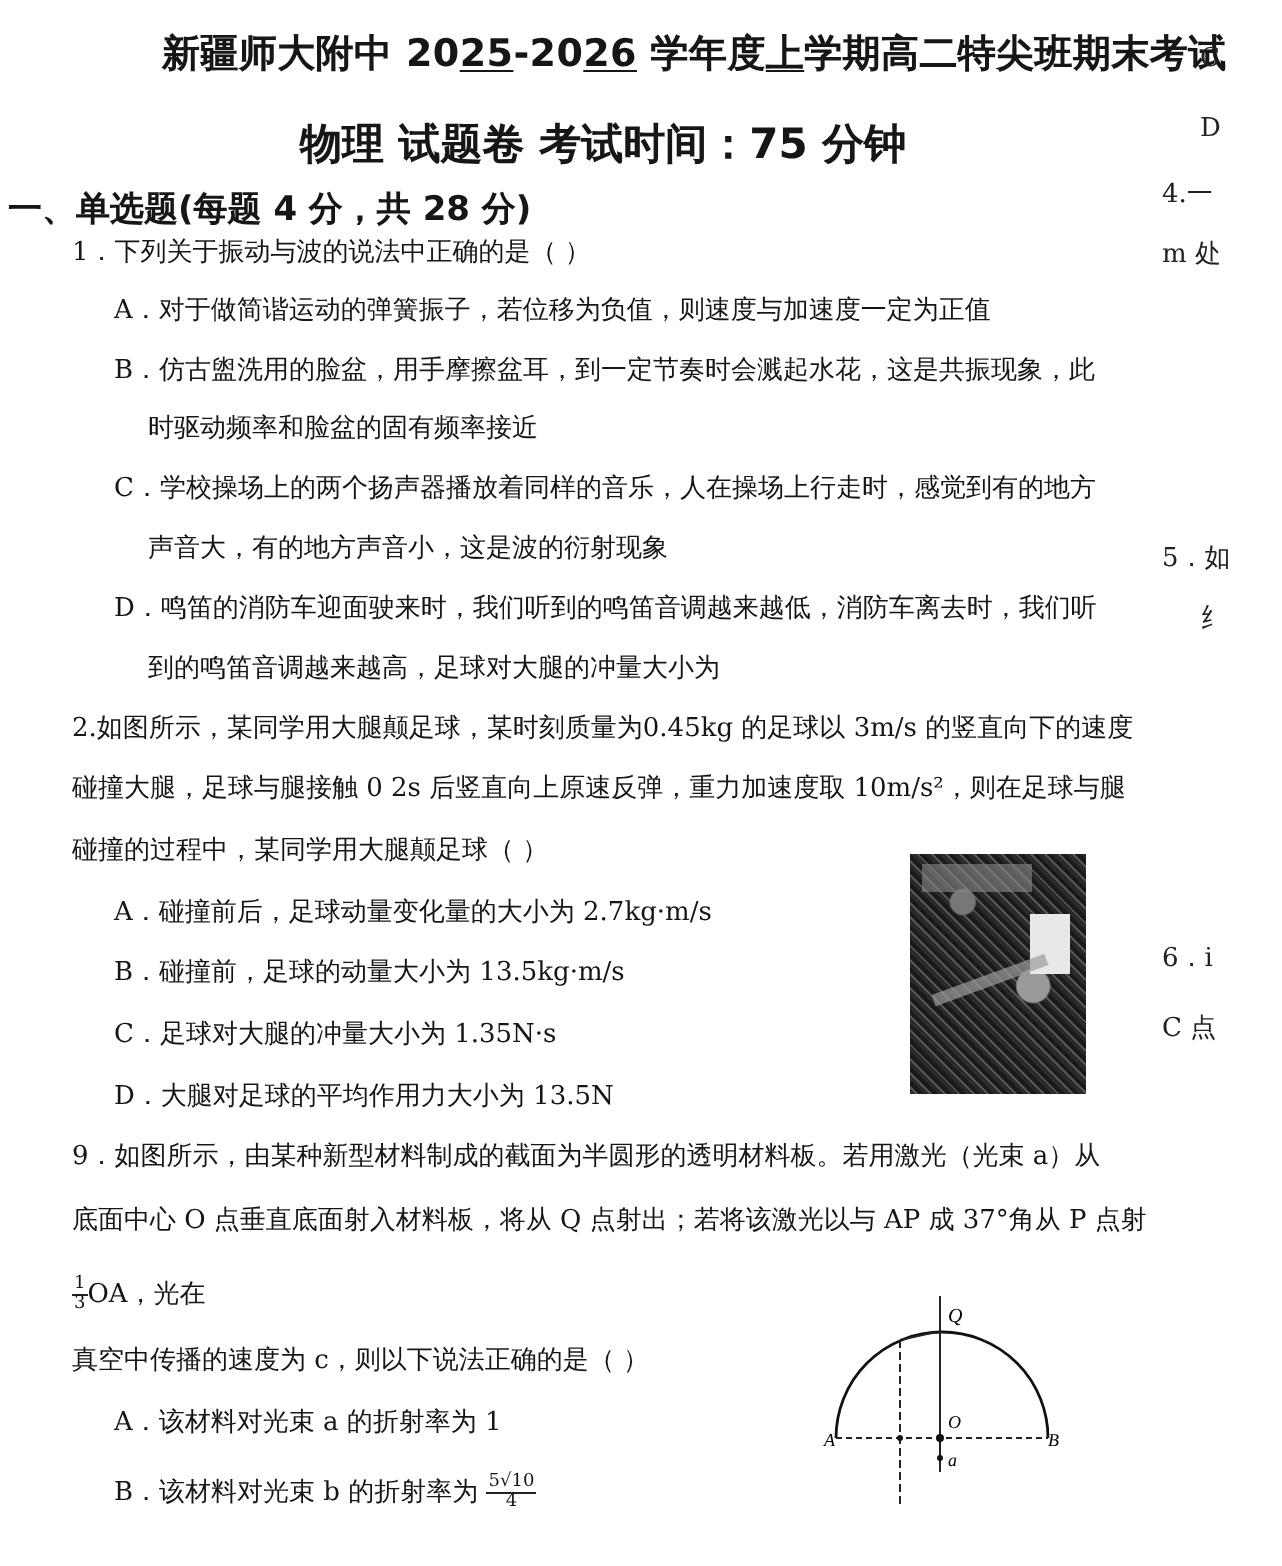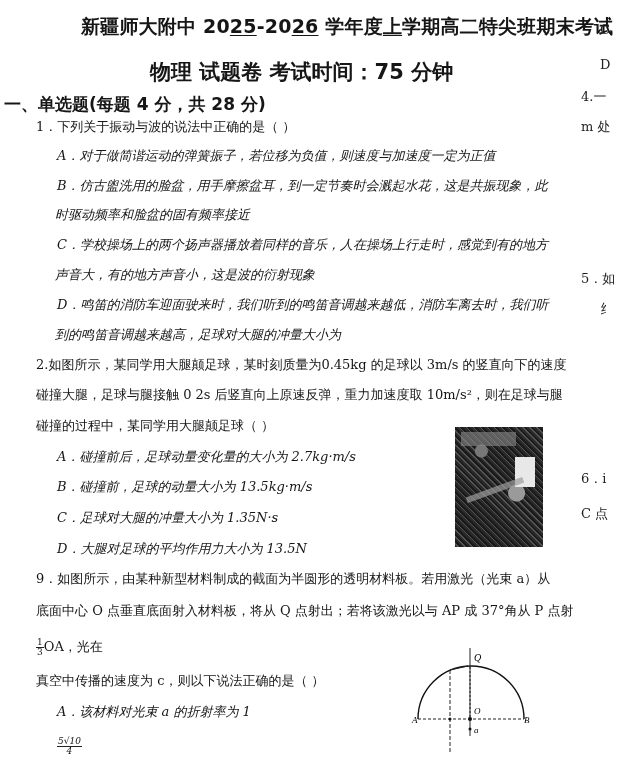--- a/index.html
+++ b/index.html
@@ -8,22 +8,22 @@
   .abs { position:absolute; white-space:nowrap; }
   .title1 { left:56px; top:14px; font-size:19px; font-weight:bold; letter-spacing:0.2px;
             font-family:"DejaVu Sans","Liberation Sans",sans-serif;margin-left:25px; }
   .title1 u { text-decoration:underline; text-underline-offset:2px; }
   .title2 { left:150px; top:58px; font-size:21px; font-weight:bold;
             font-family:"DejaVu Sans","Liberation Sans",sans-serif; }
   .section { left:4px; top:93px; font-size:17px; font-weight:bold;
              font-family:"DejaVu Sans","Liberation Sans",sans-serif; }
   .line { font-size:13px; line-height:16px; }
   .q { left:36px; }
-  .opt { left:57px;font-style:italic; }
-  .cont { left:55px;font-style:italic; }
+  .opt { left:57px; }
+  .cont { left:74px; }
   .qcont { left:36px; }
   .side { font-size:13px; color:#222; }
   .photo { position:absolute; left:455px; top:427px; width:88px; height:120px;
            background:
              radial-gradient(circle at 30% 20%, #777 0 6px, transparent 7px),
              radial-gradient(circle at 70% 55%, #9a9a9a 0 8px, transparent 9px),
              repeating-linear-gradient(45deg, #2a2a2a 0 2px, #555 2px 3px, #1a1a1a 3px 5px),
              #2b2b2b; }
   .photo .p1 { position:absolute; left:6px; top:5px; width:55px; height:14px; background:#8a8a8a; opacity:.6; }
   .photo .p2 { position:absolute; left:60px; top:30px; width:20px; height:30px; background:#e8e8e8; }
@@ -67,21 +67,21 @@
 </div>
 
 <div class="abs line qcont" style="top:571px">9．如图所示，由某种新型材料制成的截面为半圆形的透明材料板。若用激光（光束 a）从</div>
 <div class="abs line qcont" style="top:603px">底面中心 O 点垂直底面射入材料板，将从 Q 点射出；若将该激光以与 AP 成 37°角从 P 点射</div>
 <div class="abs line qcont" style="top:638px">
   <span class="frac"><span class="num">1</span><span>3</span></span><span>OA，光在</span>
 </div>
 <div class="abs line qcont" style="top:673px">真空中传播的速度为 c，则以下说法正确的是（      ）</div>
 <div class="abs line opt" style="top:704px">A．该材料对光束 a 的折射率为 1</div>
 <div class="abs line opt" style="top:737px">
-  <span class="frac"><span class="num">5√10</span><span>4</span></span>
+  <span>B．该材料对光束 b 的折射率为 </span><span class="frac"><span class="num">5√10</span><span>4</span></span>
 </div>
 
 <svg class="abs" style="left:400px; top:640px" width="180" height="143" viewBox="0 0 180 143">
   <path d="M 18 79 A 52 52 0 0 1 124 79" fill="none" stroke="#111" stroke-width="1.4" transform="translate(0,0)"></path>
   <line x1="18" y1="79" x2="124" y2="79" stroke="#222" stroke-width="1" stroke-dasharray="3,2"></line>
   <line x1="70" y1="8" x2="70" y2="96" stroke="#222" stroke-width="1"></line>
   <line x1="70" y1="27" x2="70" y2="79" stroke="#222" stroke-width="1" stroke-dasharray="2,2"></line>
   <line x1="50" y1="30" x2="50" y2="112" stroke="#222" stroke-width="1" stroke-dasharray="4,2"></line>
   <line x1="50" y1="30" x2="68" y2="26" stroke="#222" stroke-width="1"></line>
   <circle cx="70" cy="79" r="2" fill="#111"></circle>

